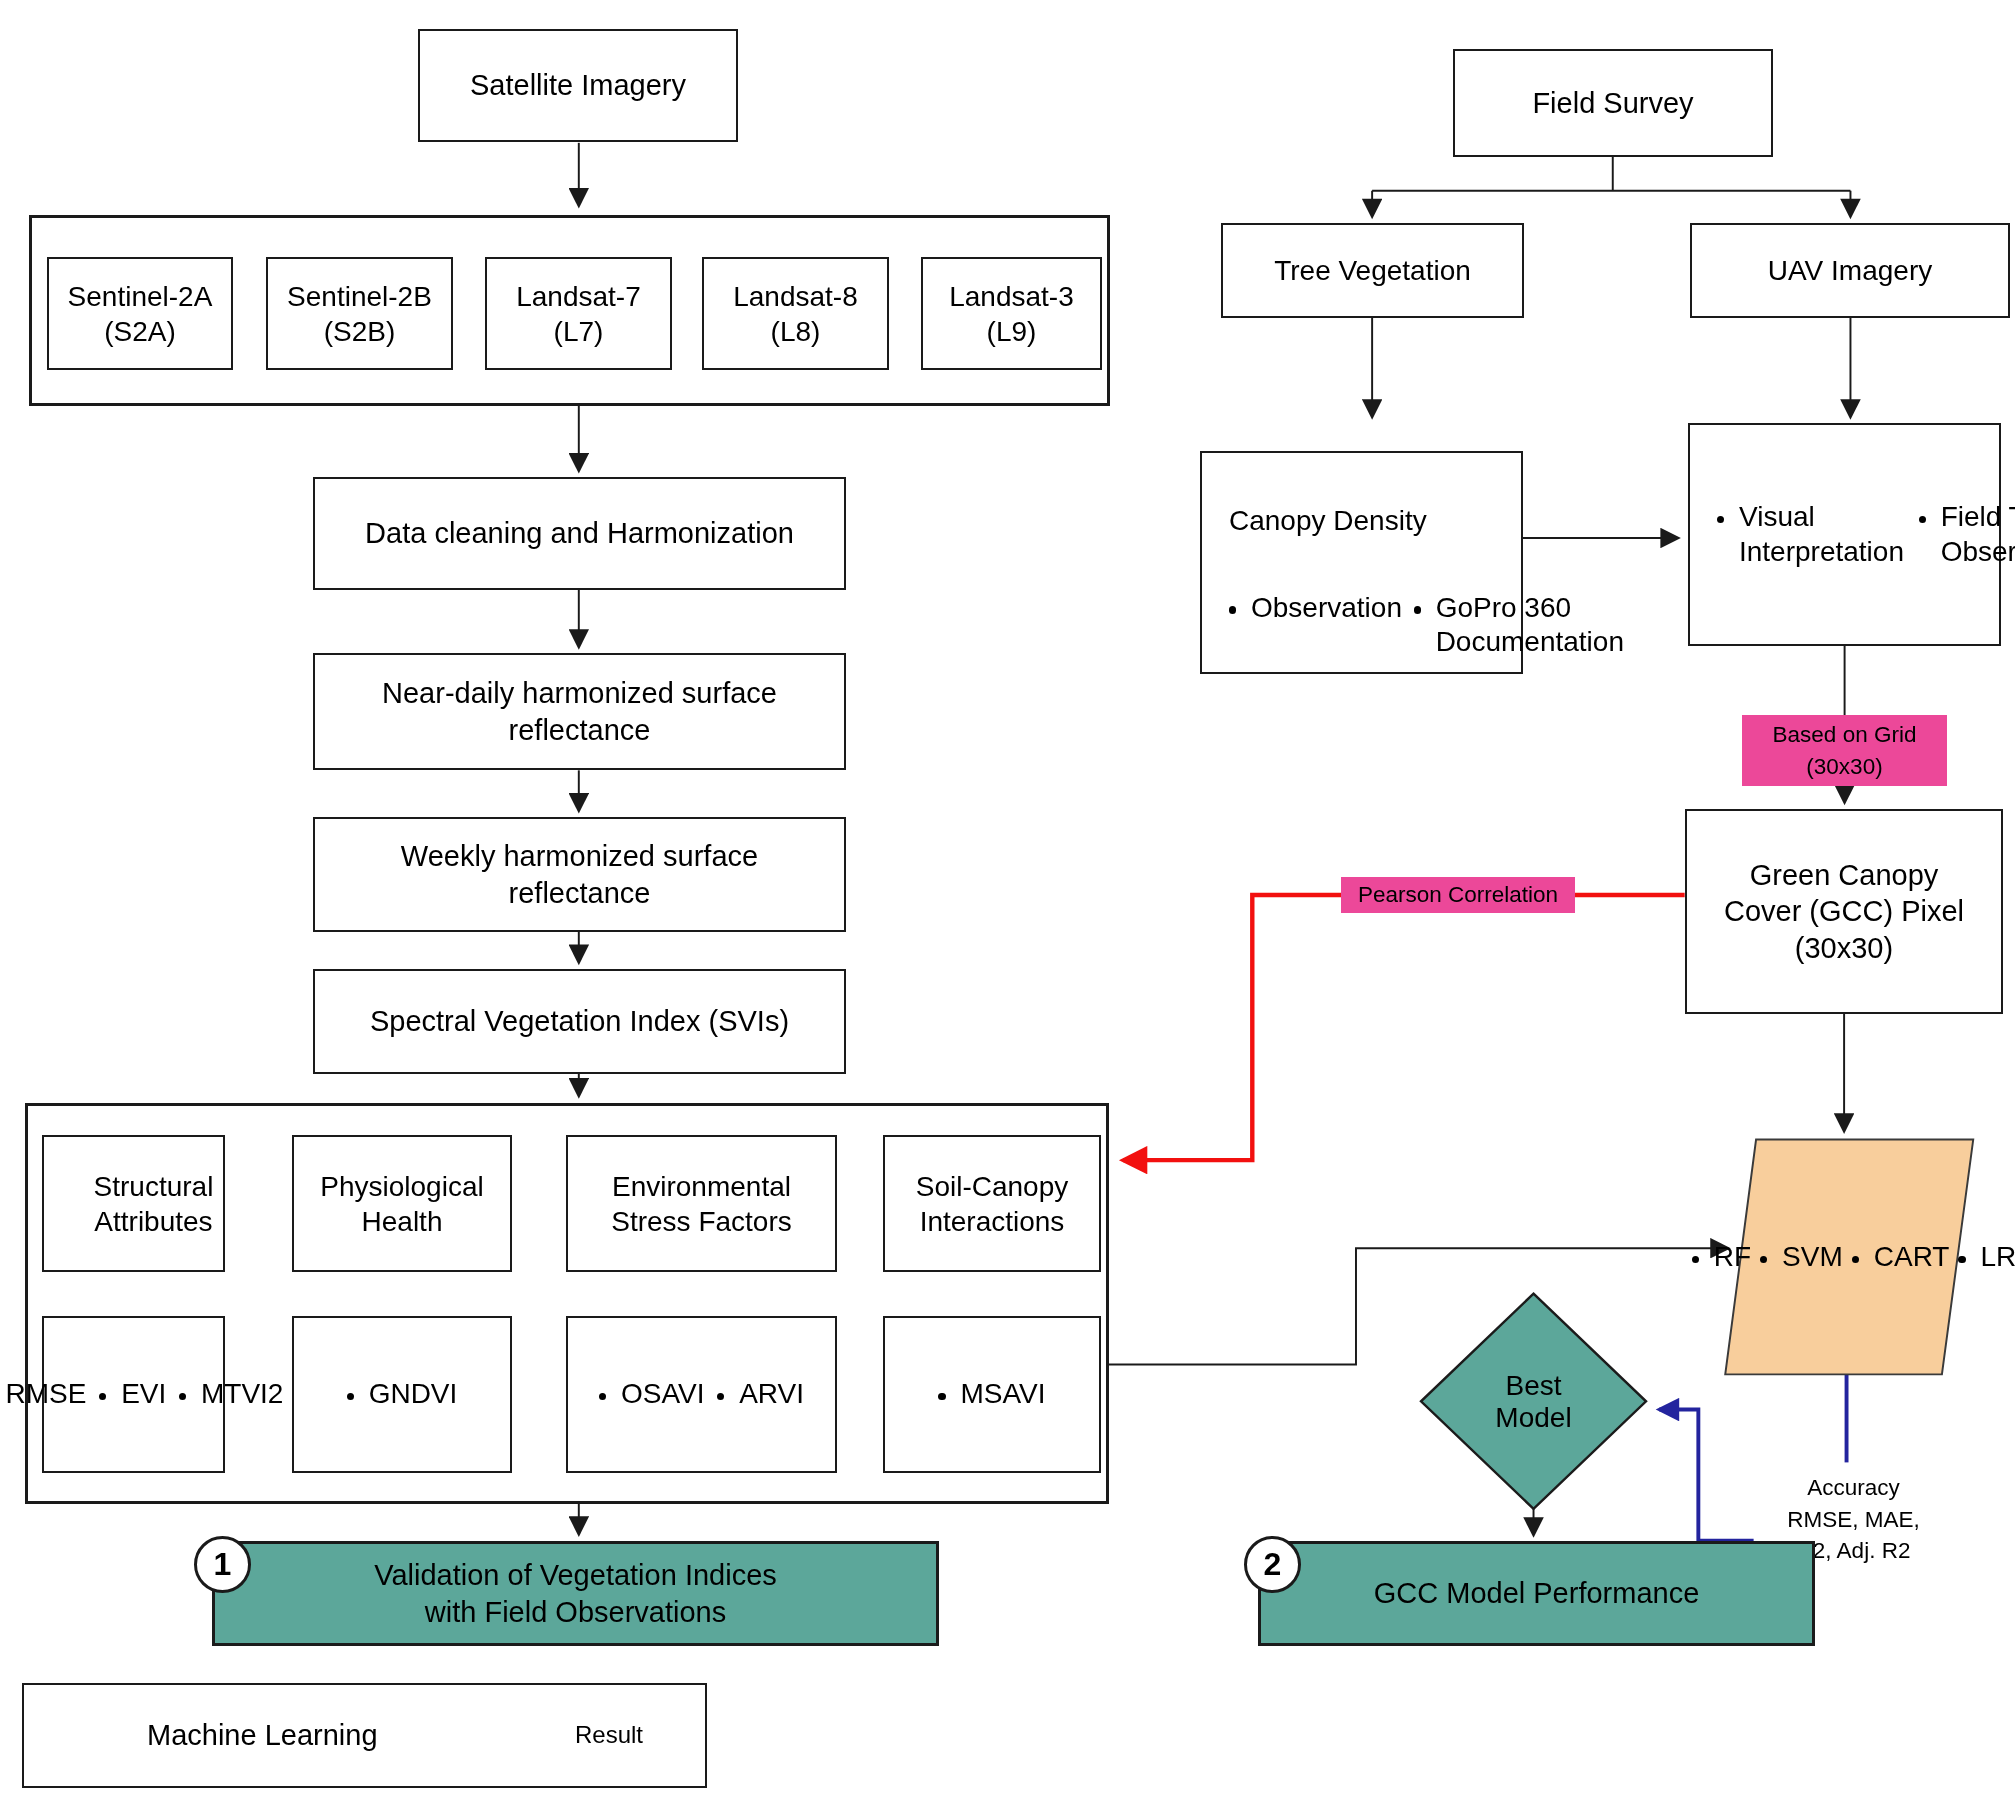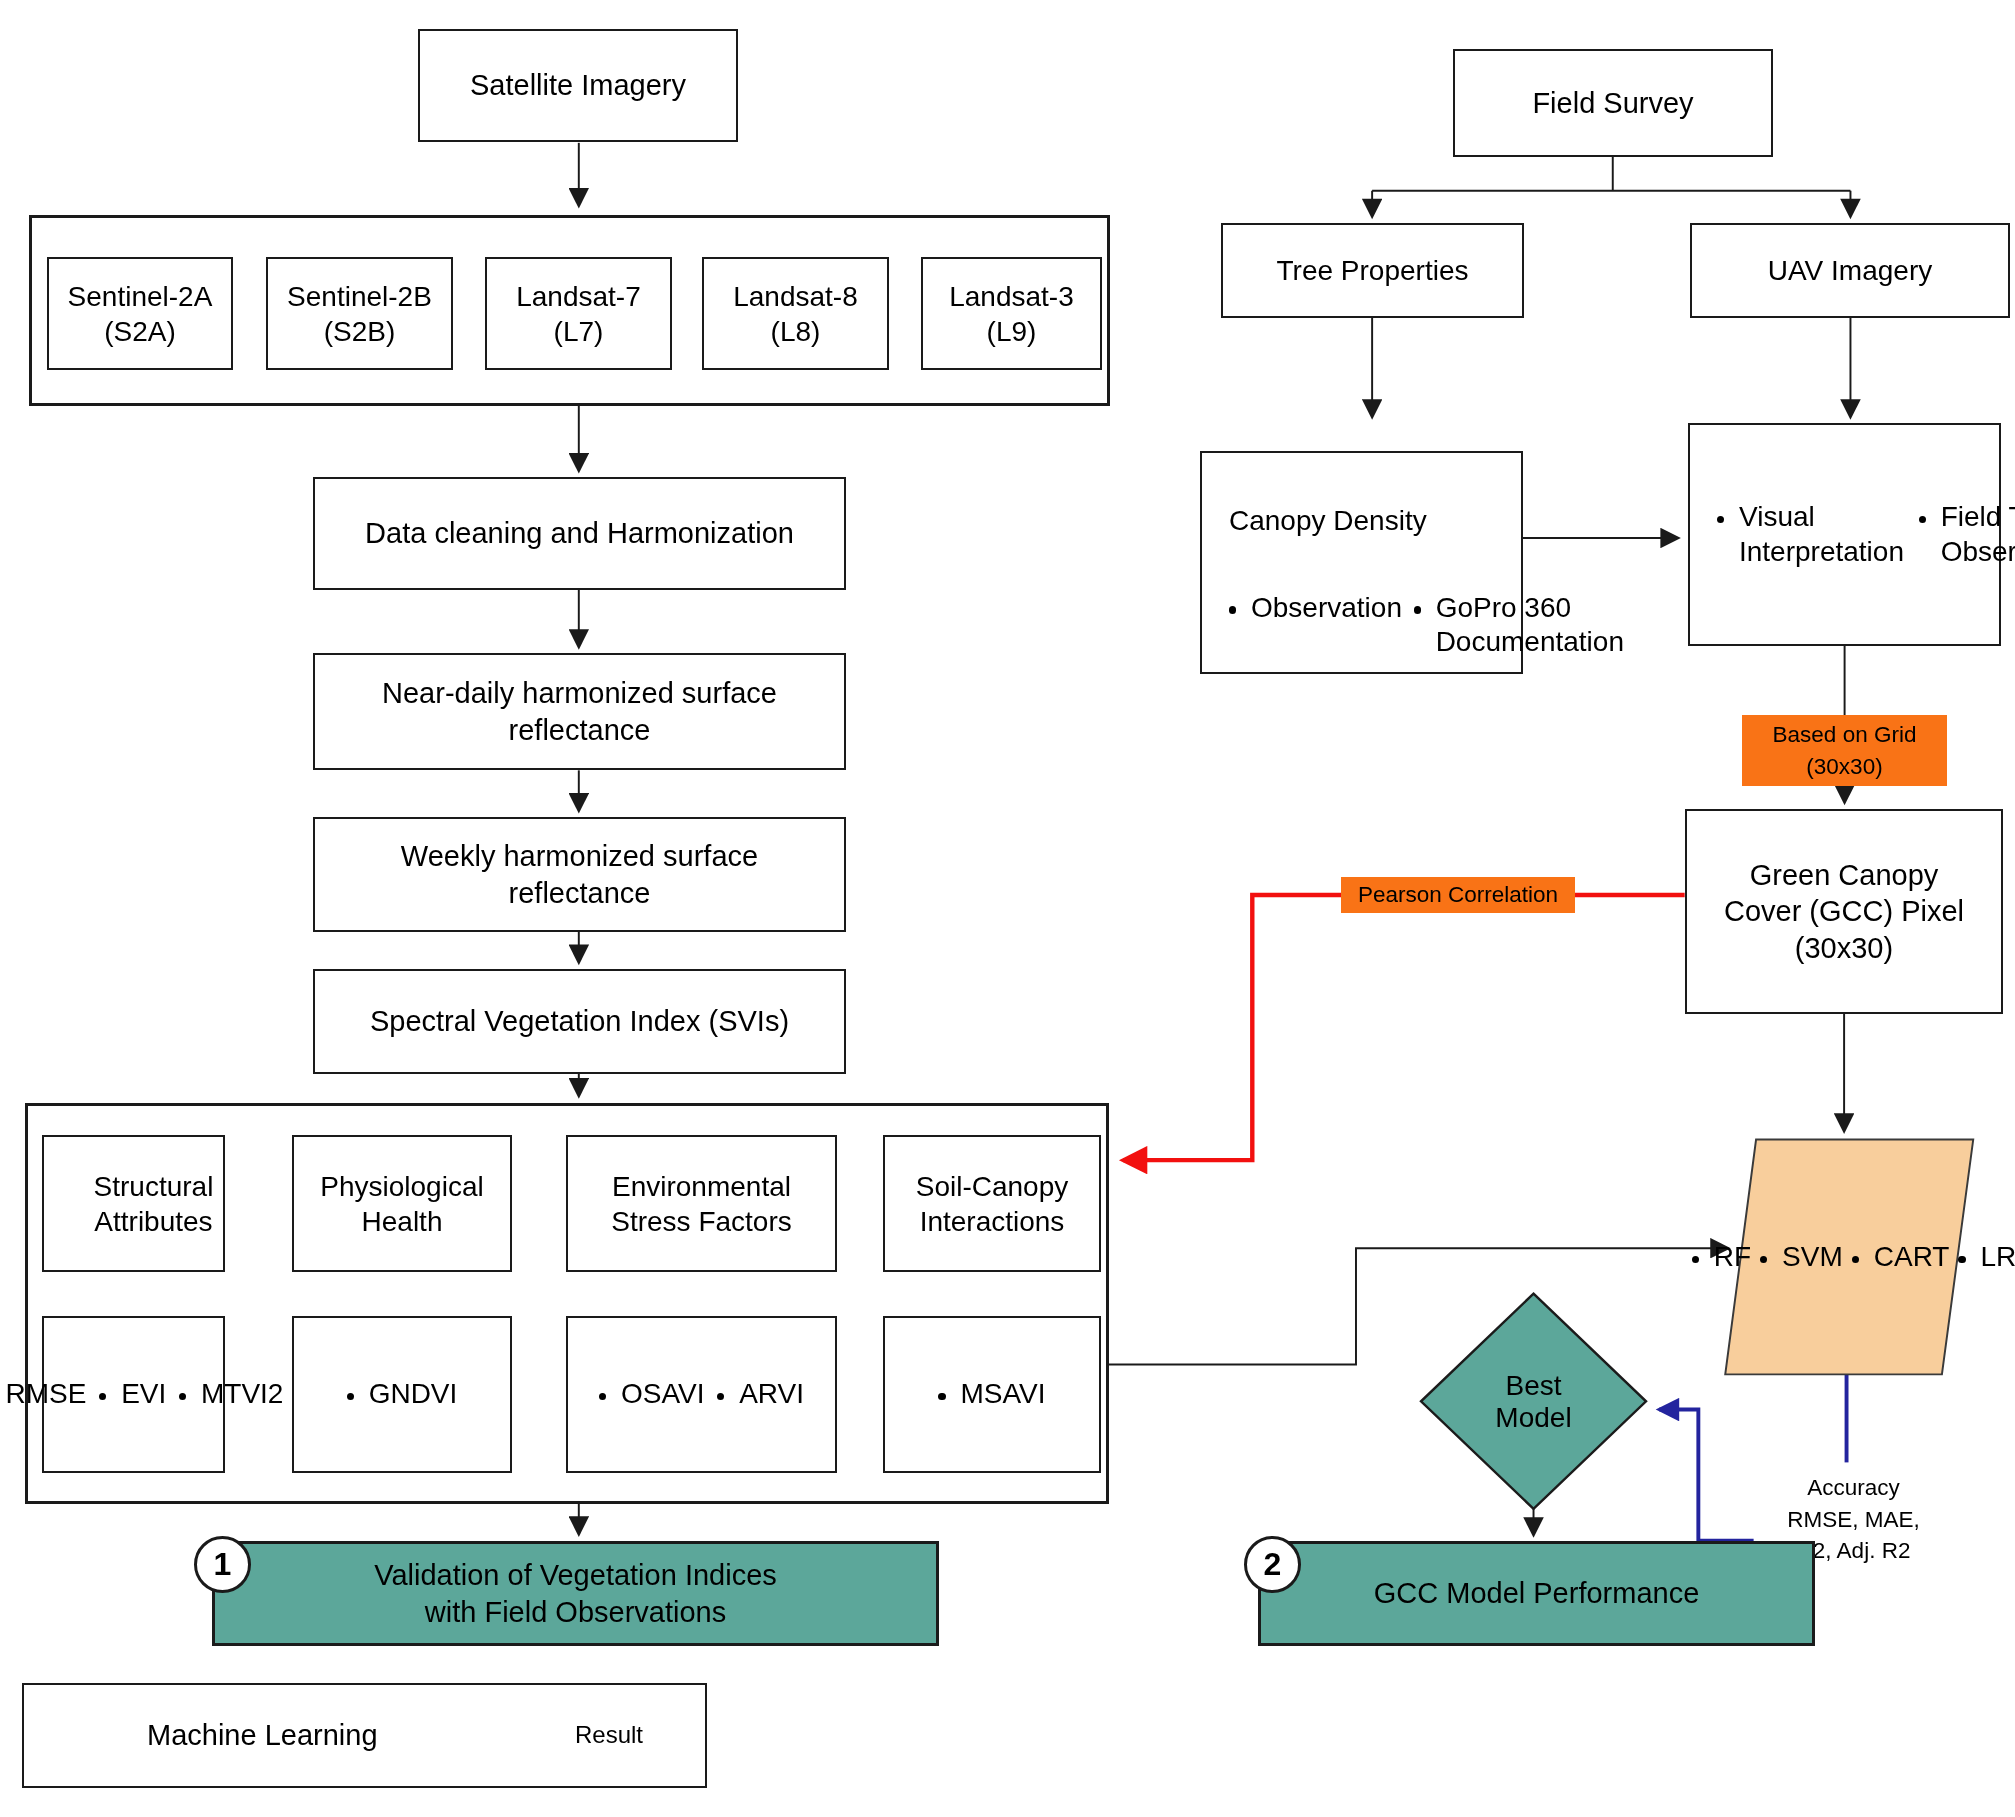--- a/index.html
+++ b/index.html
@@ -12,21 +12,21 @@
   .thick{border-width:3.4px;}
   .b6{border-width:2.9px;}
   .b5{border-width:2.4px;}
   .container{background:#fff;}
   .teal{border:3.4px solid #1b1b1b;}
   .listbox{justify-content:center;}
   .list{display:flex;flex-direction:row;gap:12.7px;text-align:left;}
   .li{display:flex;align-items:flex-start;gap:14.7px;font-size:28px;line-height:1.22;}
   .dot{width:7.3px;height:7.3px;border-radius:50%;background:#000;flex:0 0 auto;margin-top:15.7px;}
   .small-label{position:absolute;font-size:22.5px;line-height:1.4;text-align:center;
-       white-space:pre-line;background:#f97316;display:flex;align-items:center;justify-content:center;}
+       white-space:pre-line;background:#ec4899;display:flex;align-items:center;justify-content:center;}
   .nobg{background:transparent;}
   .badge{position:absolute;width:57px;height:57px;border-radius:50%;background:#fff;
        border:3.4px solid #1a1a1a;display:flex;align-items:center;justify-content:center;
        font-size:32px;font-weight:700;box-sizing:border-box;z-index:5;}
   .freetext{position:absolute;display:flex;align-items:center;justify-content:center;
        text-align:center;white-space:pre-line;}
 </style>
 </head>
 <body>
 
@@ -137,21 +137,21 @@
     <div class="list">
       <div class="li"><span class="dot"></span><span>MSAVI</span></div>
     </div>
   </div>
 
   <div class="box b5 teal" style="left: 212px; top: 1541px; width: 727px; height: 105px; background-color: rgb(92, 167, 154);">Validation of Vegetation Indices
 with Field Observations</div>
   <div class="badge" style="left:194px;top:1536px;">1</div>
 
   <div class="box b5" style="left:1453px;top:49px;width:320px;height:108px;">Field Survey</div>
-  <div class="box b6" style="left:1221px;top:223px;width:303px;height:95px;font-size:28px;">Tree Properties</div>
+  <div class="box b6" style="left:1221px;top:223px;width:303px;height:95px;font-size:28px;">Tree Vegetation</div>
   <div class="box b6" style="left:1690px;top:223px;width:320px;height:95px;font-size:28px;">UAV Imagery</div>
 
   <div class="box b5" style="left:1200px;top:423px;width:323px;height:223px;align-items:flex-start;justify-content:flex-start;padding:13.7px 9.8px 9.8px 27px;margin-top:28px;">
     <div style="text-align:left;">
       <div style="font-size:28px;margin-bottom:16.6px;">Canopy Density</div>
       <div class="list" style="gap:11.7px;">
         <div class="li"><span class="dot"></span><span>Observation</span></div>
         <div class="li"><span class="dot"></span><span>GoPro 360
 Documentation</span></div>
       </div>

